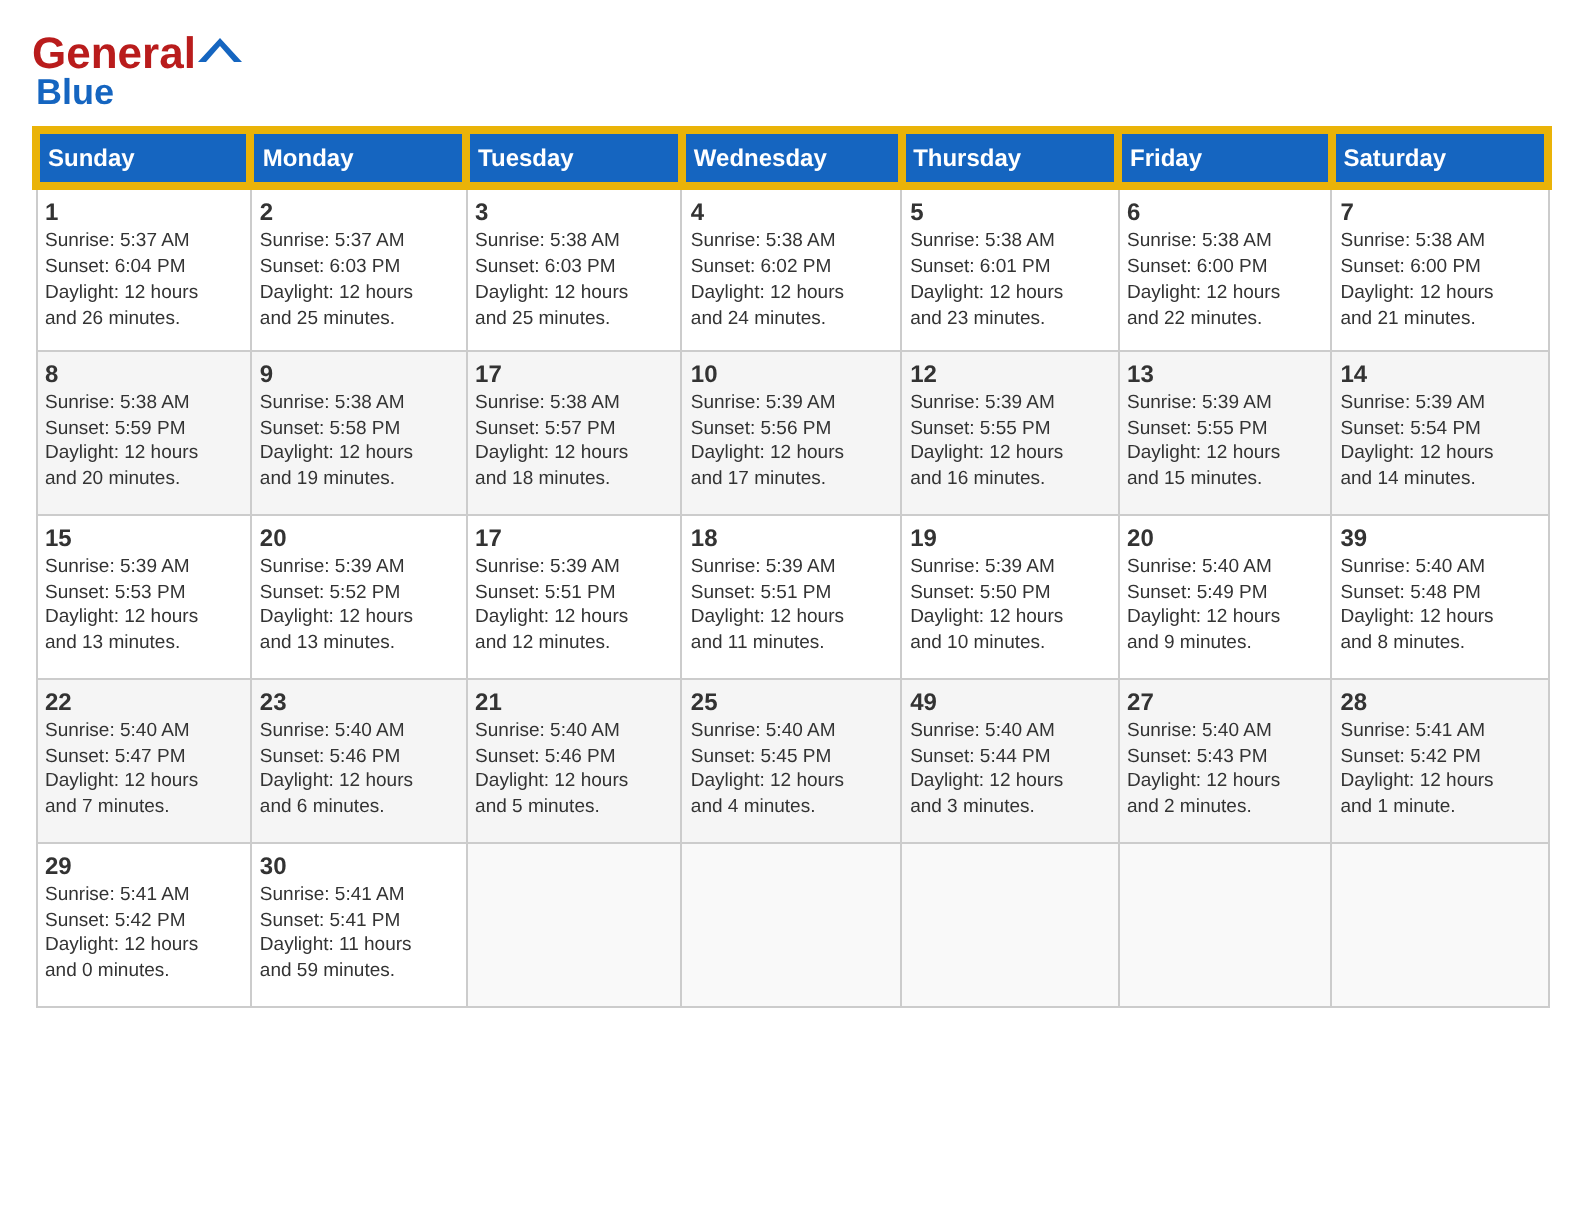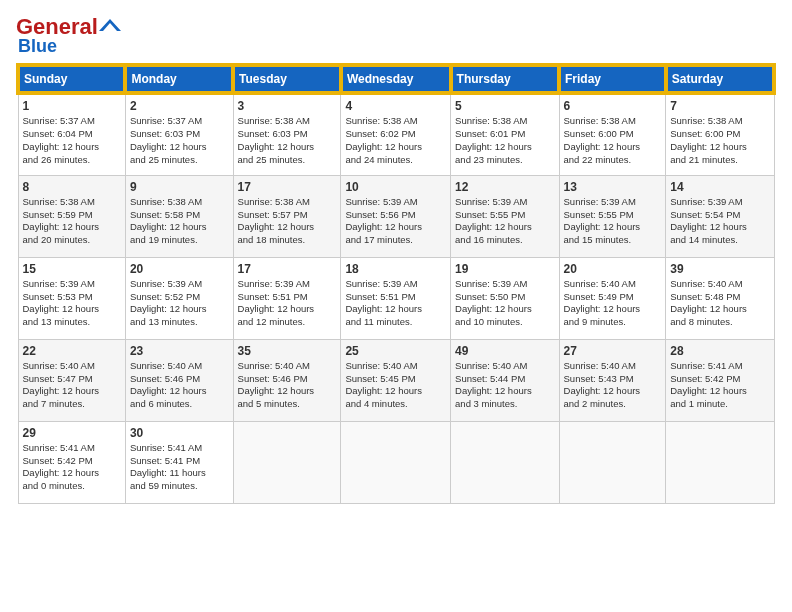--- a/index.html
+++ b/index.html
@@ -283,21 +283,21 @@
 and 7 minutes.</div>
           </td>
           <td>
             <span class="day-num">23</span>
             <div class="day-info" style="white-space: pre-line;">Sunrise: 5:40 AM
 Sunset: 5:46 PM
 Daylight: 12 hours
 and 6 minutes.</div>
           </td>
           <td>
-            <span class="day-num">35</span>
+            <span class="day-num">21</span>
             <div class="day-info" style="white-space: pre-line;">Sunrise: 5:40 AM
 Sunset: 5:46 PM
 Daylight: 12 hours
 and 5 minutes.</div>
           </td>
           <td>
             <span class="day-num">25</span>
             <div class="day-info" style="white-space: pre-line;">Sunrise: 5:40 AM
 Sunset: 5:45 PM
 Daylight: 12 hours

